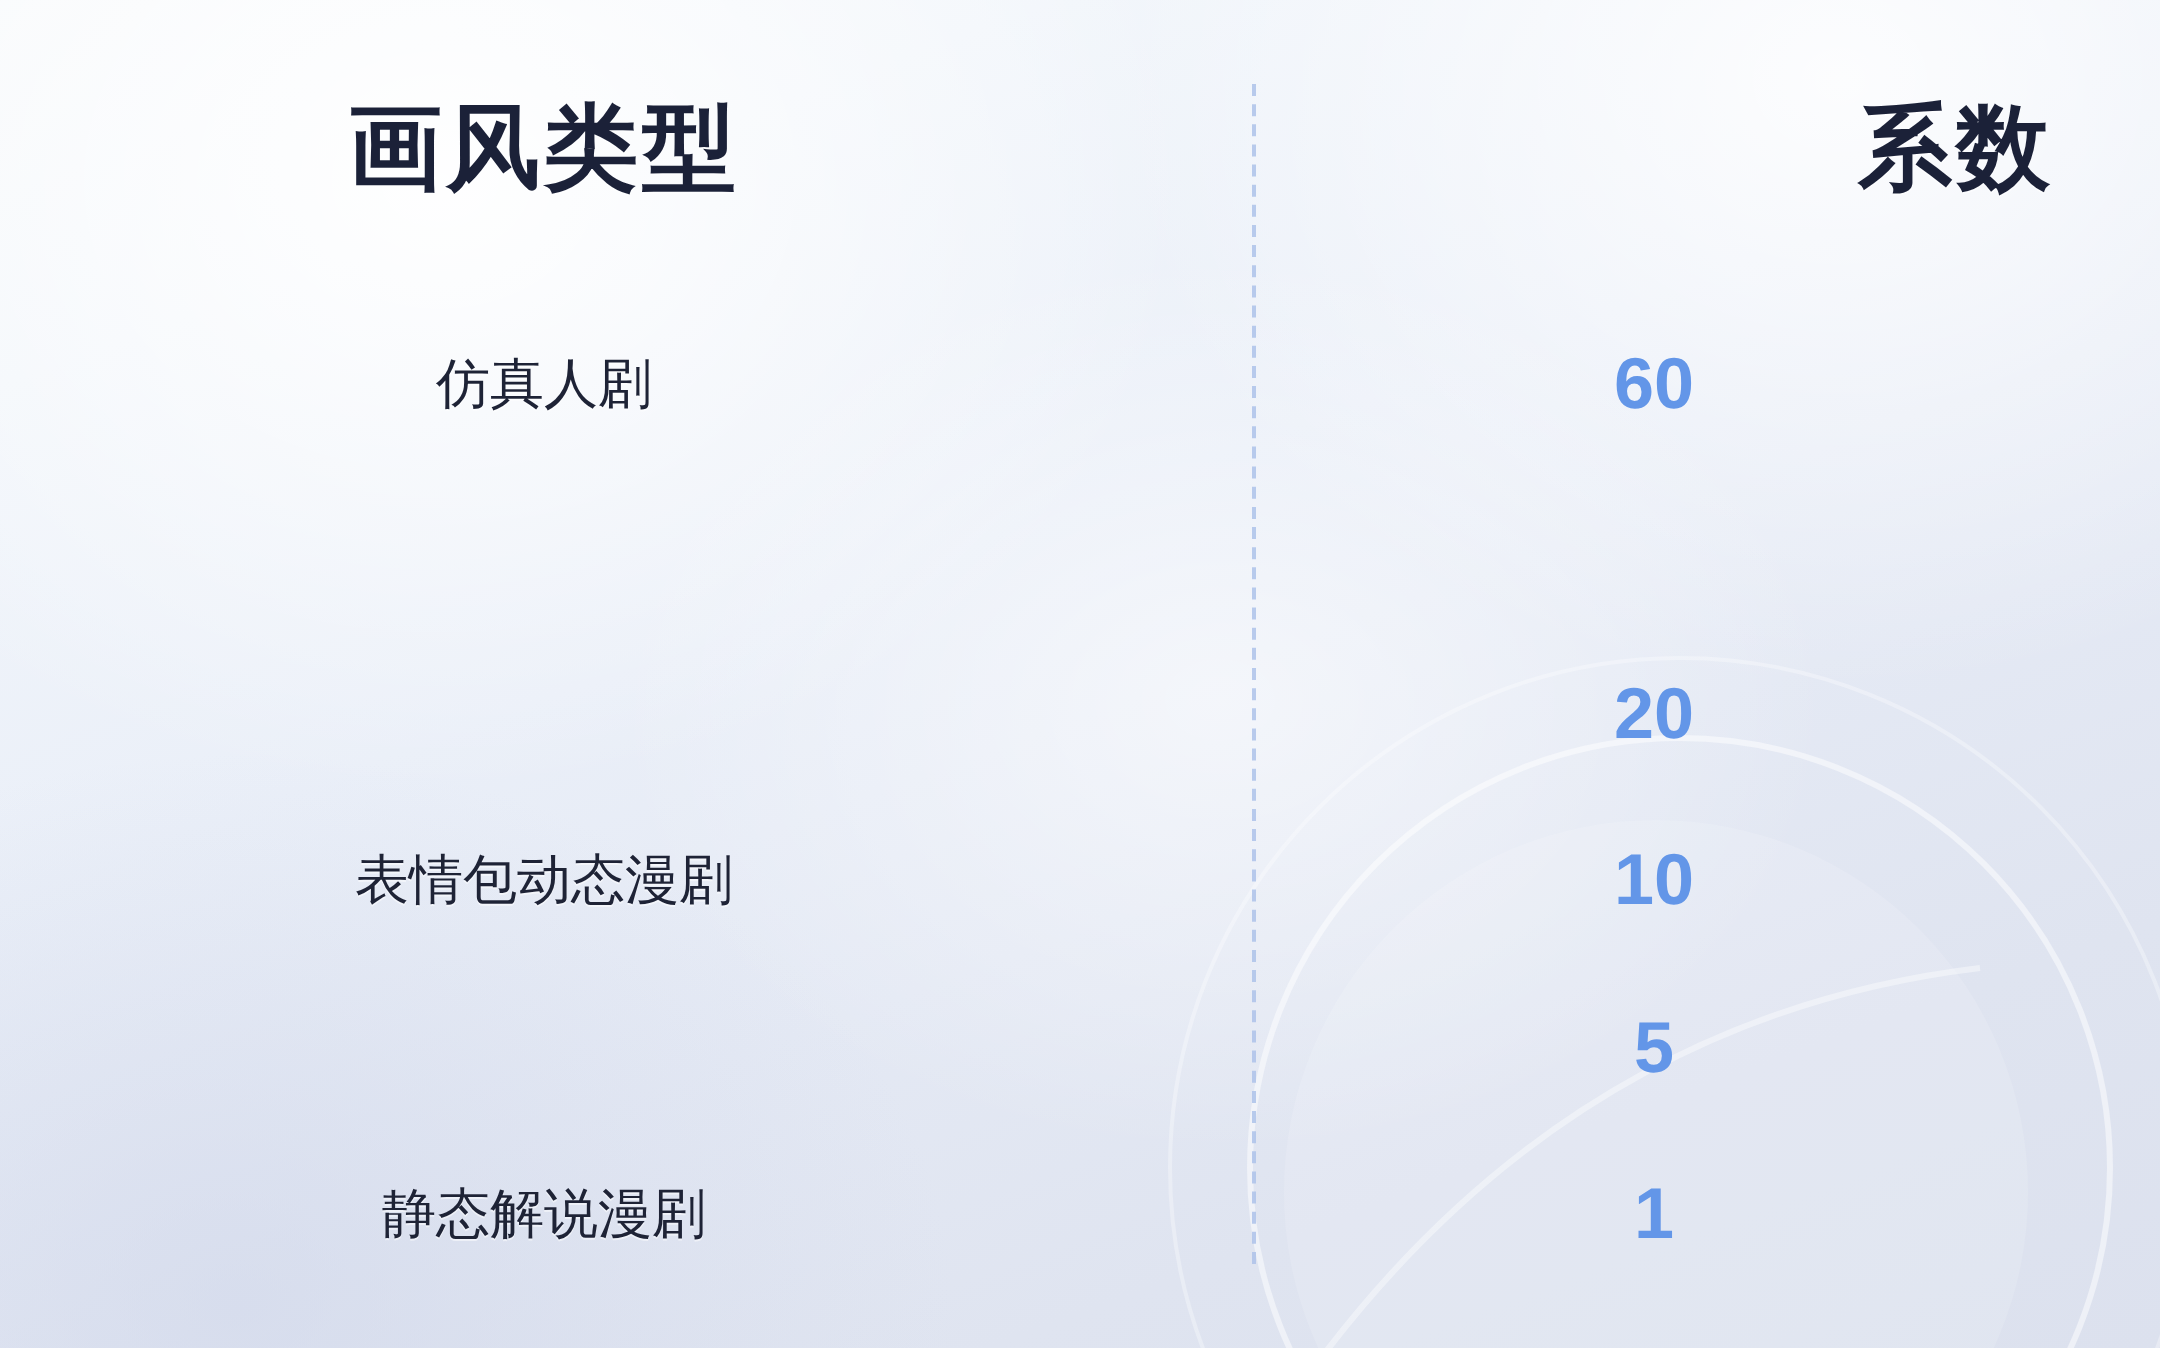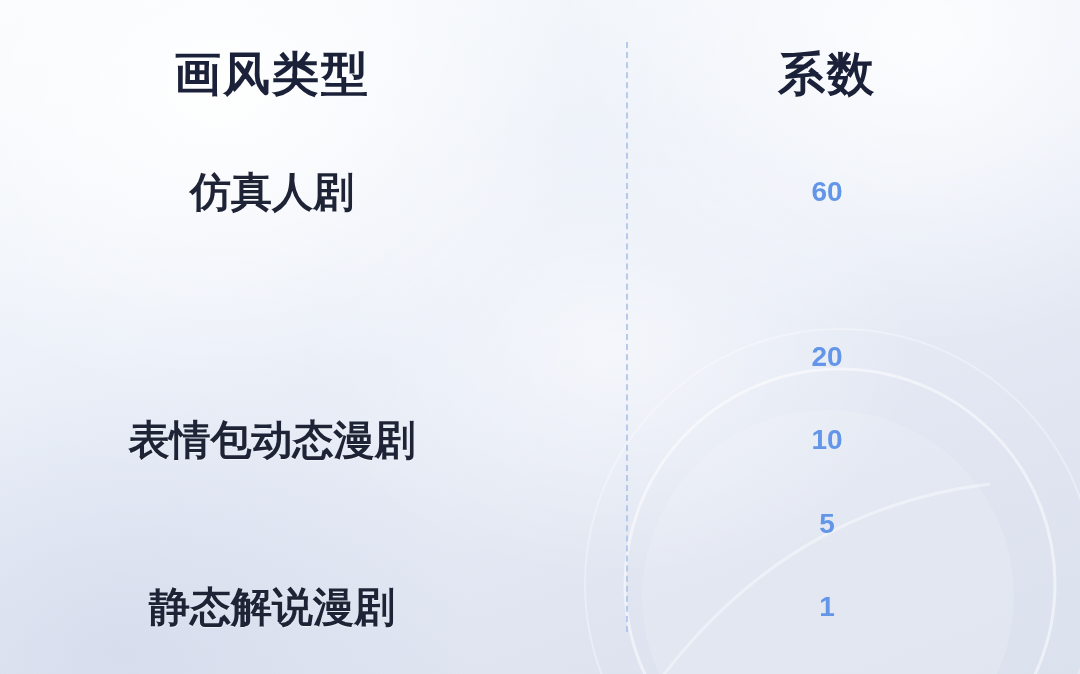--- a/index.html
+++ b/index.html
@@ -102,48 +102,48 @@
     text-shadow: 0 1px 0 rgba(255,255,255,0.55);
   }
   .head-style {
     left: 72px;
     width: 400px;
     text-align: center;
   }
   .head-coef {
     left: 627px;
     width: 400px;
-    text-align: center;
+    text-align: right;
   }
 
   .row {
     position: absolute;
     left: 0;
     width: 1080px;
     height: 48px;
   }
   .cell-label {
     position: absolute;
     left: 72px;
     width: 400px;
     text-align: center;
     color: #1e2336;
-    font-size: 41px;
-    font-weight: 700;
+    font-size: 27px;
+    font-weight: 400;
     line-height: 48px;
     white-space: nowrap;
     text-shadow: 0 1px 0 rgba(255,255,255,0.5);
   }
   .cell-value {
     position: absolute;
     left: 627px;
     width: 400px;
     text-align: center;
     color: #6396e8;
-    font-size: 28px;
+    font-size: 36px;
     font-weight: 700;
     line-height: 48px;
     white-space: nowrap;
   }
 </style>
 </head>
 <body>
 
 <div id="stage">
 

